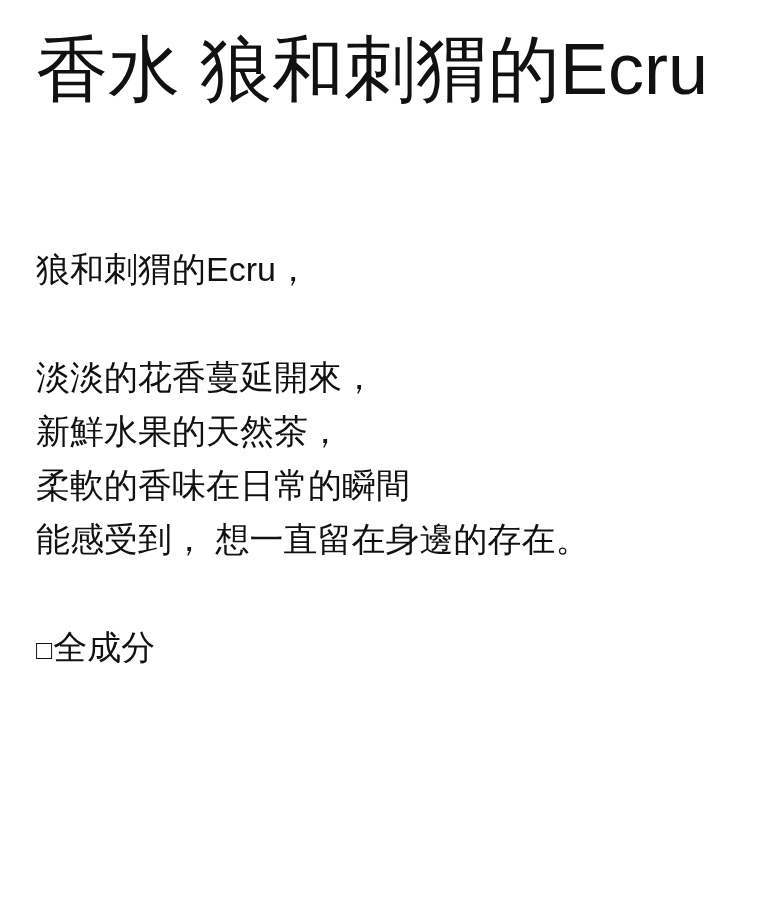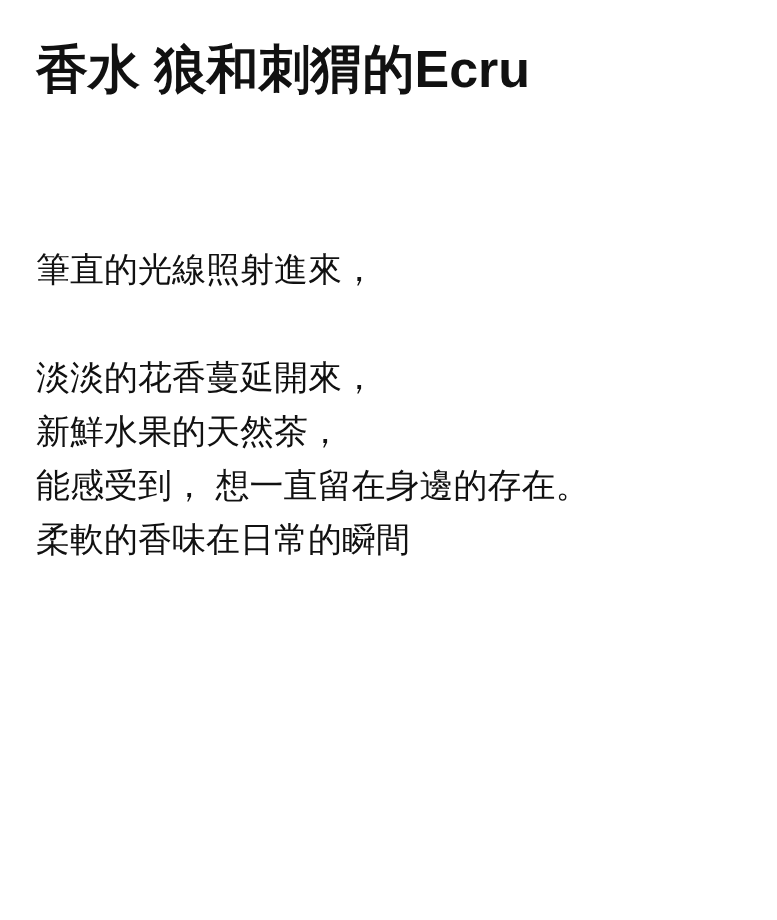--- a/index.html
+++ b/index.html
@@ -15,22 +15,22 @@
     overflow: hidden;
   }
   .page {
     box-sizing: border-box;
     width: 777px;
     height: 920px;
     padding: 22px 14px 0 36px;
   }
   .title {
     margin: 0;
-    font-size: 52px;
-    font-weight: 700;
+    font-size: 72px;
+    font-weight: 400;
     line-height: 94px;
     letter-spacing: 0;
     white-space: nowrap;
   }
   .content {
     margin-top: 126px;
     font-size: 34px;
     line-height: 54px;
   }
   .line {
@@ -54,26 +54,29 @@
 </style>
 </head>
 <body>
 
 <div class="page">
 
   <h1 class="title">香水 狼和刺猬的Ecru</h1>
 
   <div class="content">
 
-    <div class="line">筆直的光線照射進來，</div>
+    <div class="line">狼和刺猬的Ecru，</div>
 
     <div class="blank-line"></div>
 
     <div class="line">淡淡的花香蔓延開來，</div>
     <div class="line">新鮮水果的天然茶，</div>
+    <div class="line">柔軟的香味在日常的瞬間</div>
     <div class="line">能感受到， 想一直留在身邊的存在。</div>
-    <div class="line">柔軟的香味在日常的瞬間</div>
 
     <div class="blank-line"></div>
 
+    <div class="heading-line">
+      <span class="bullet">□</span><span>全成分</span>
+    </div>
 
   </div>
 </div>
 
 </body></html>

